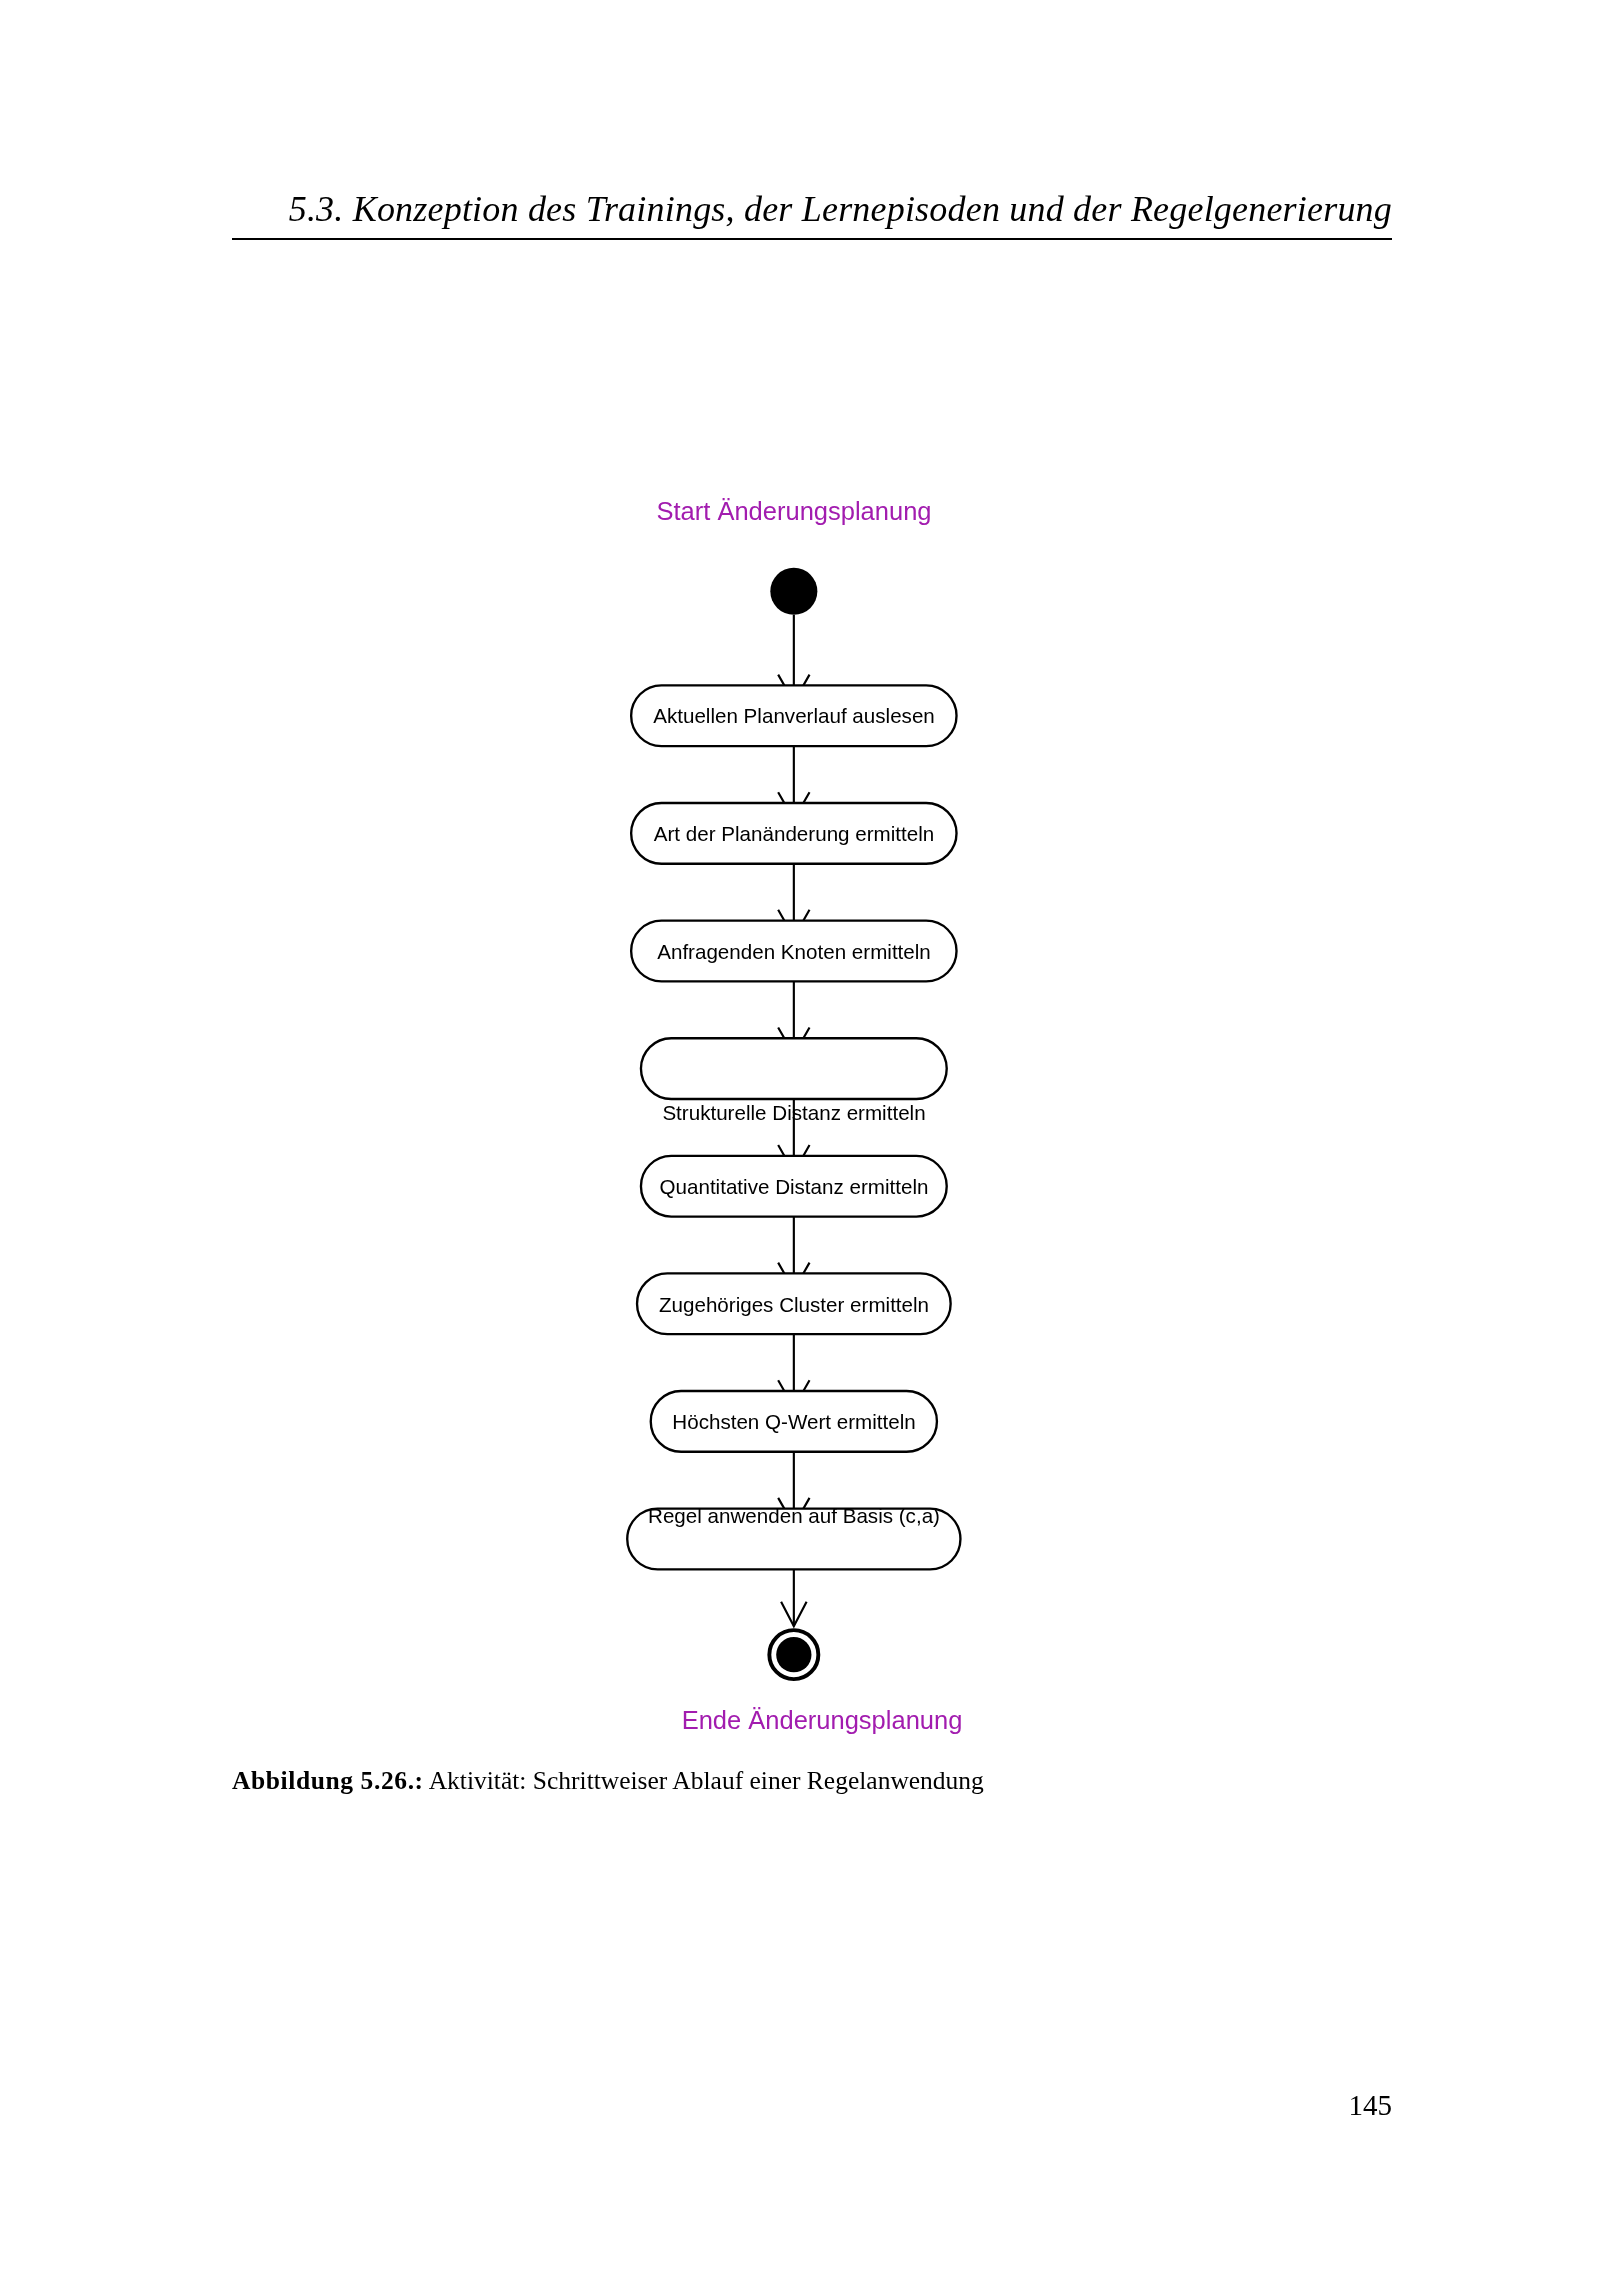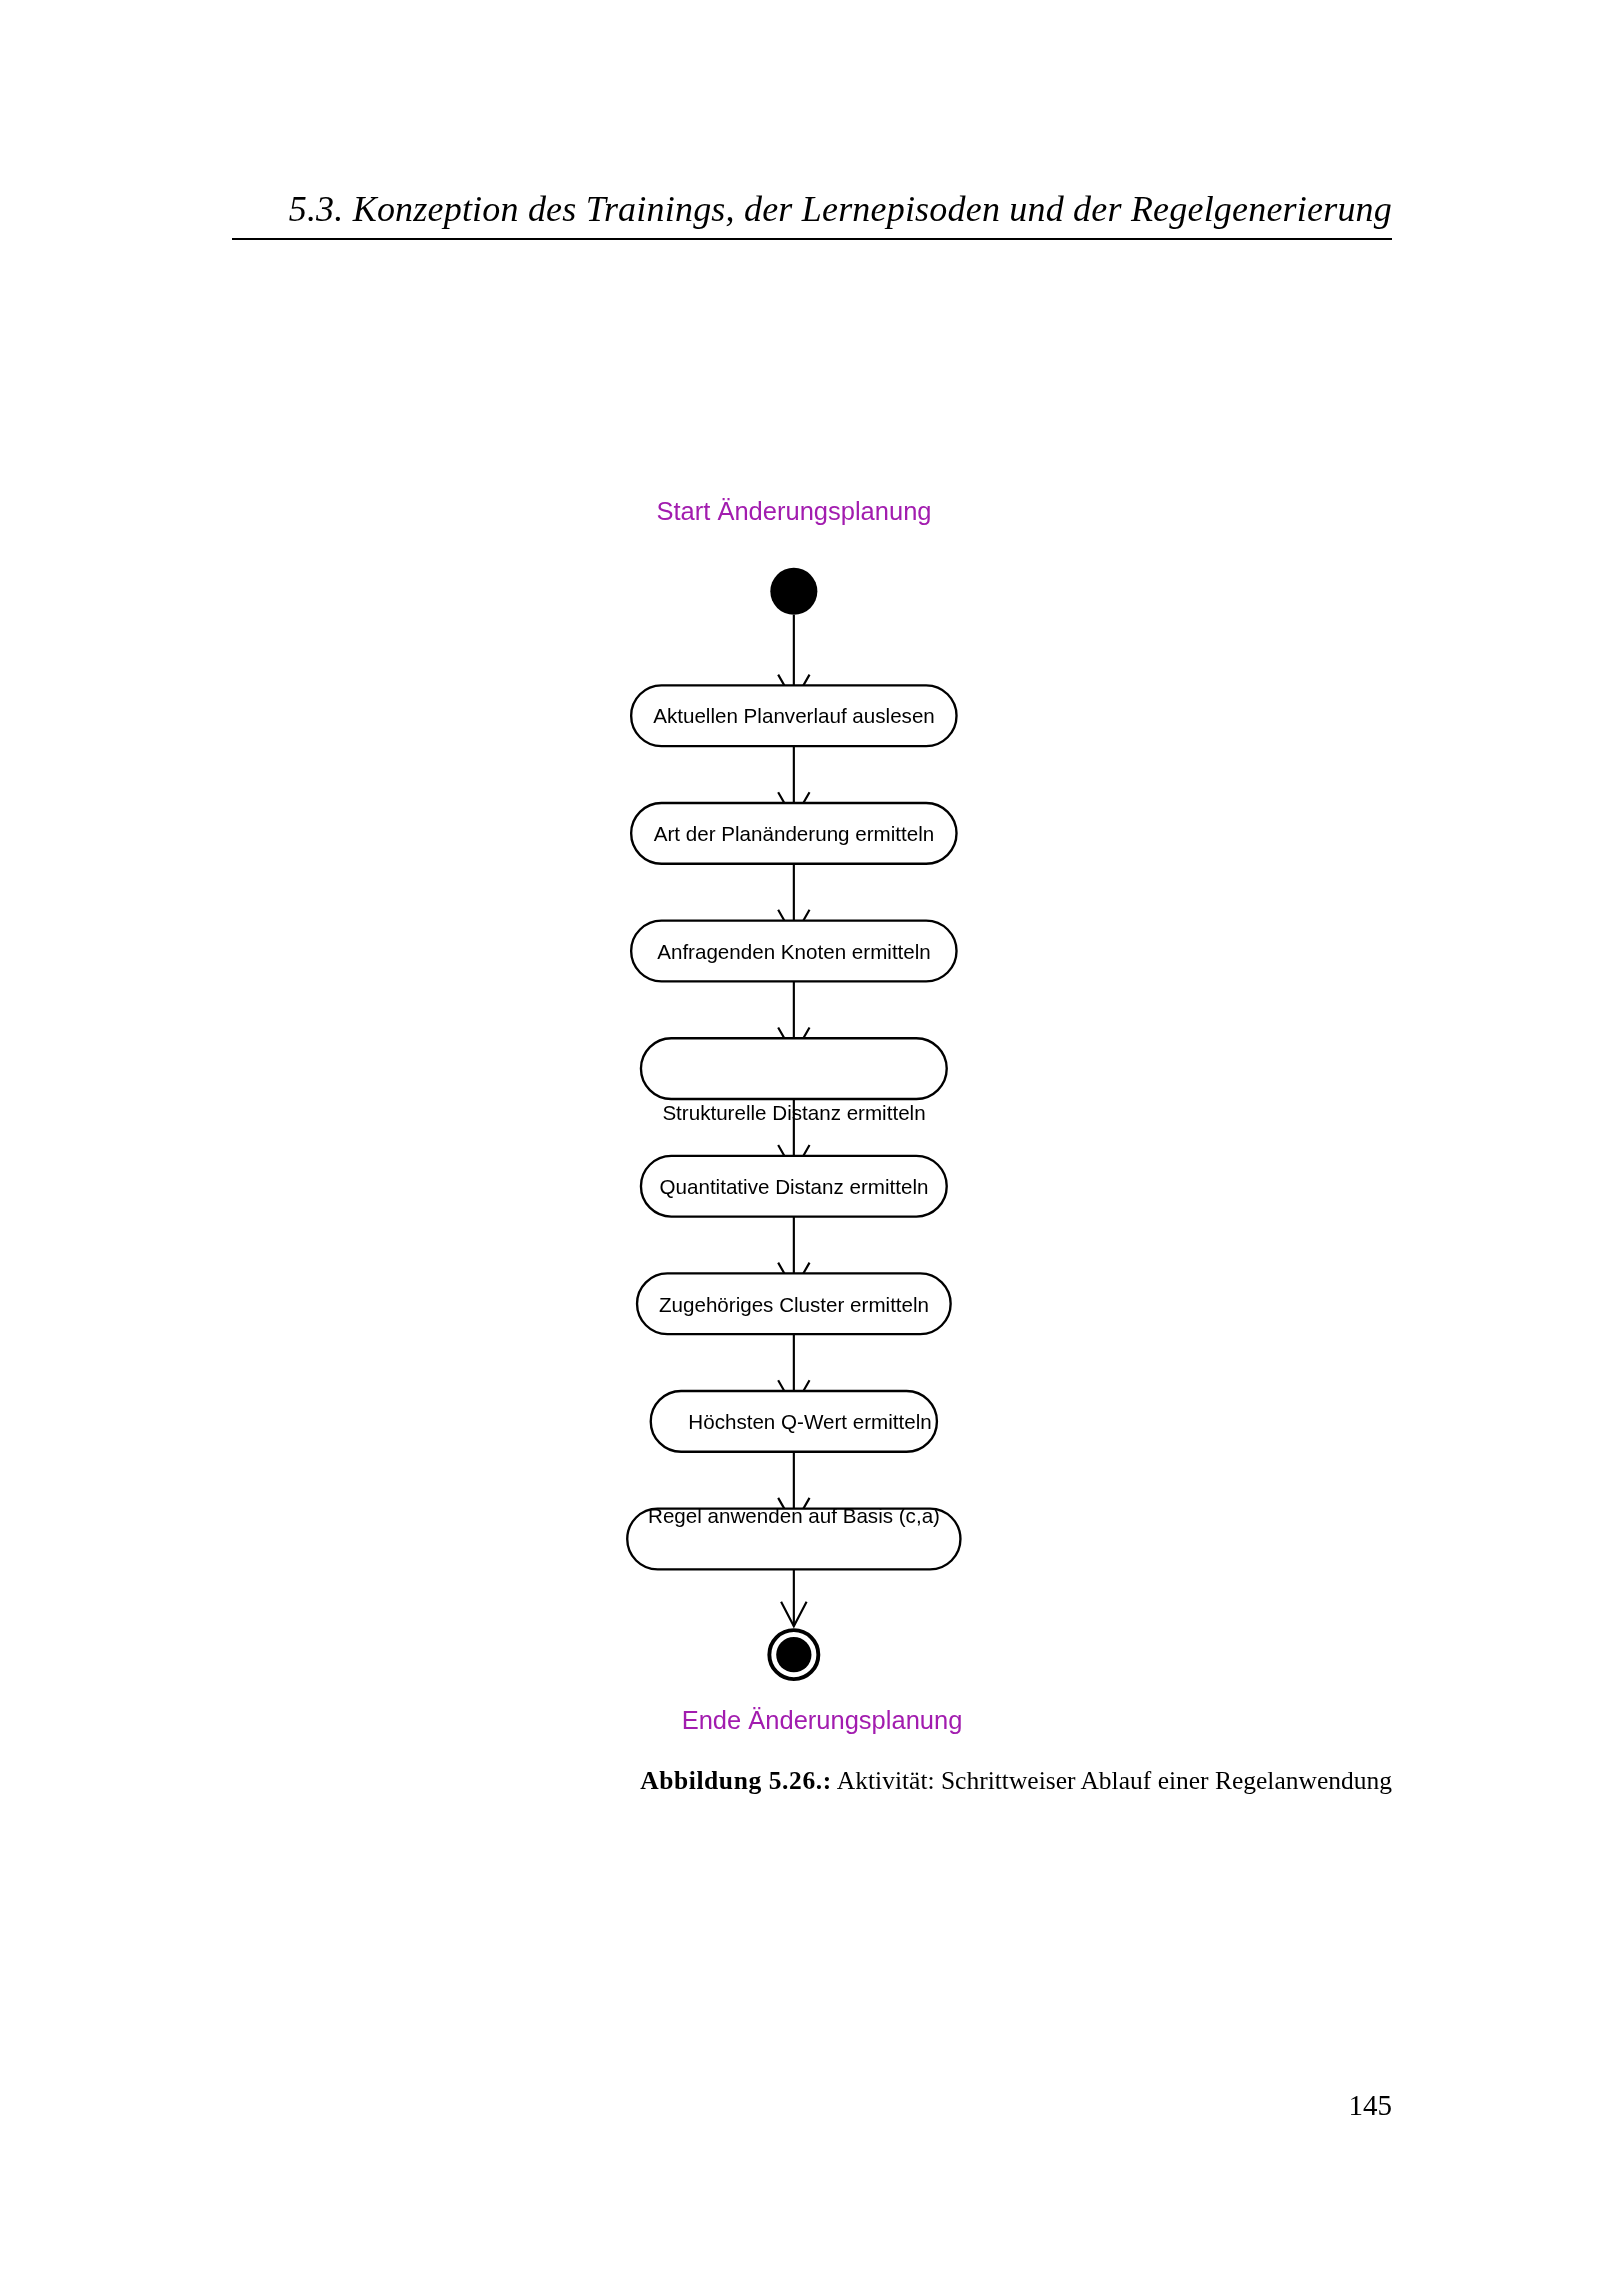--- a/index.html
+++ b/index.html
@@ -73,21 +73,21 @@
     white-space: nowrap;
     transform: translate(-50%, -50%);
   }
 
   
   #caption {
     position: absolute;
     left: 232px;
     top: 1764px;
     width: 1160px;
-    text-align: right;
+    text-align: left;
     font-family: "Liberation Serif", serif;
     font-size: 25.5px;
     line-height: 33px;
   }
   #caption .caption-label {
     font-weight: bold;
     letter-spacing: 0.6px;
   }
   #caption .caption-text {
     font-weight: normal;
@@ -185,21 +185,21 @@
   </svg>
 
   <div class="edge-label" style="left:794px; top:511px;">Start Änderungsplanung</div>
 
   <div class="node-label" style="left:794px; top:716px;">Aktuellen Planverlauf auslesen</div>
   <div class="node-label" style="left:794px; top:834px;">Art der Planänderung ermitteln</div>
   <div class="node-label" style="left:794px; top:952px;">Anfragenden Knoten ermitteln</div>
   <div class="node-label" style="left:794px; top:1069px;margin-top:44px;">Strukturelle Distanz ermitteln</div>
   <div class="node-label" style="left:794px; top:1187px;">Quantitative Distanz ermitteln</div>
   <div class="node-label" style="left:794px; top:1305px;">Zugehöriges Cluster ermitteln</div>
-  <div class="node-label" style="left:794px; top:1422px;margin-left:16px;">Höchsten Q-Wert ermitteln</div>
+  <div class="node-label" style="left:794px; top:1422px;">Höchsten Q-Wert ermitteln</div>
   <div class="node-label" style="left:794px; top:1516px;">Regel anwenden auf Basis (c,a)</div>
 
   <div class="edge-label" style="left:822px; top:1720px;">Ende Änderungsplanung</div>
 </div>
 
 <div id="caption">
   <span class="caption-label">Abbildung 5.26.:</span>
   <span class="caption-text">Aktivität: Schrittweiser Ablauf einer Regelanwendung</span>
 </div>
 

